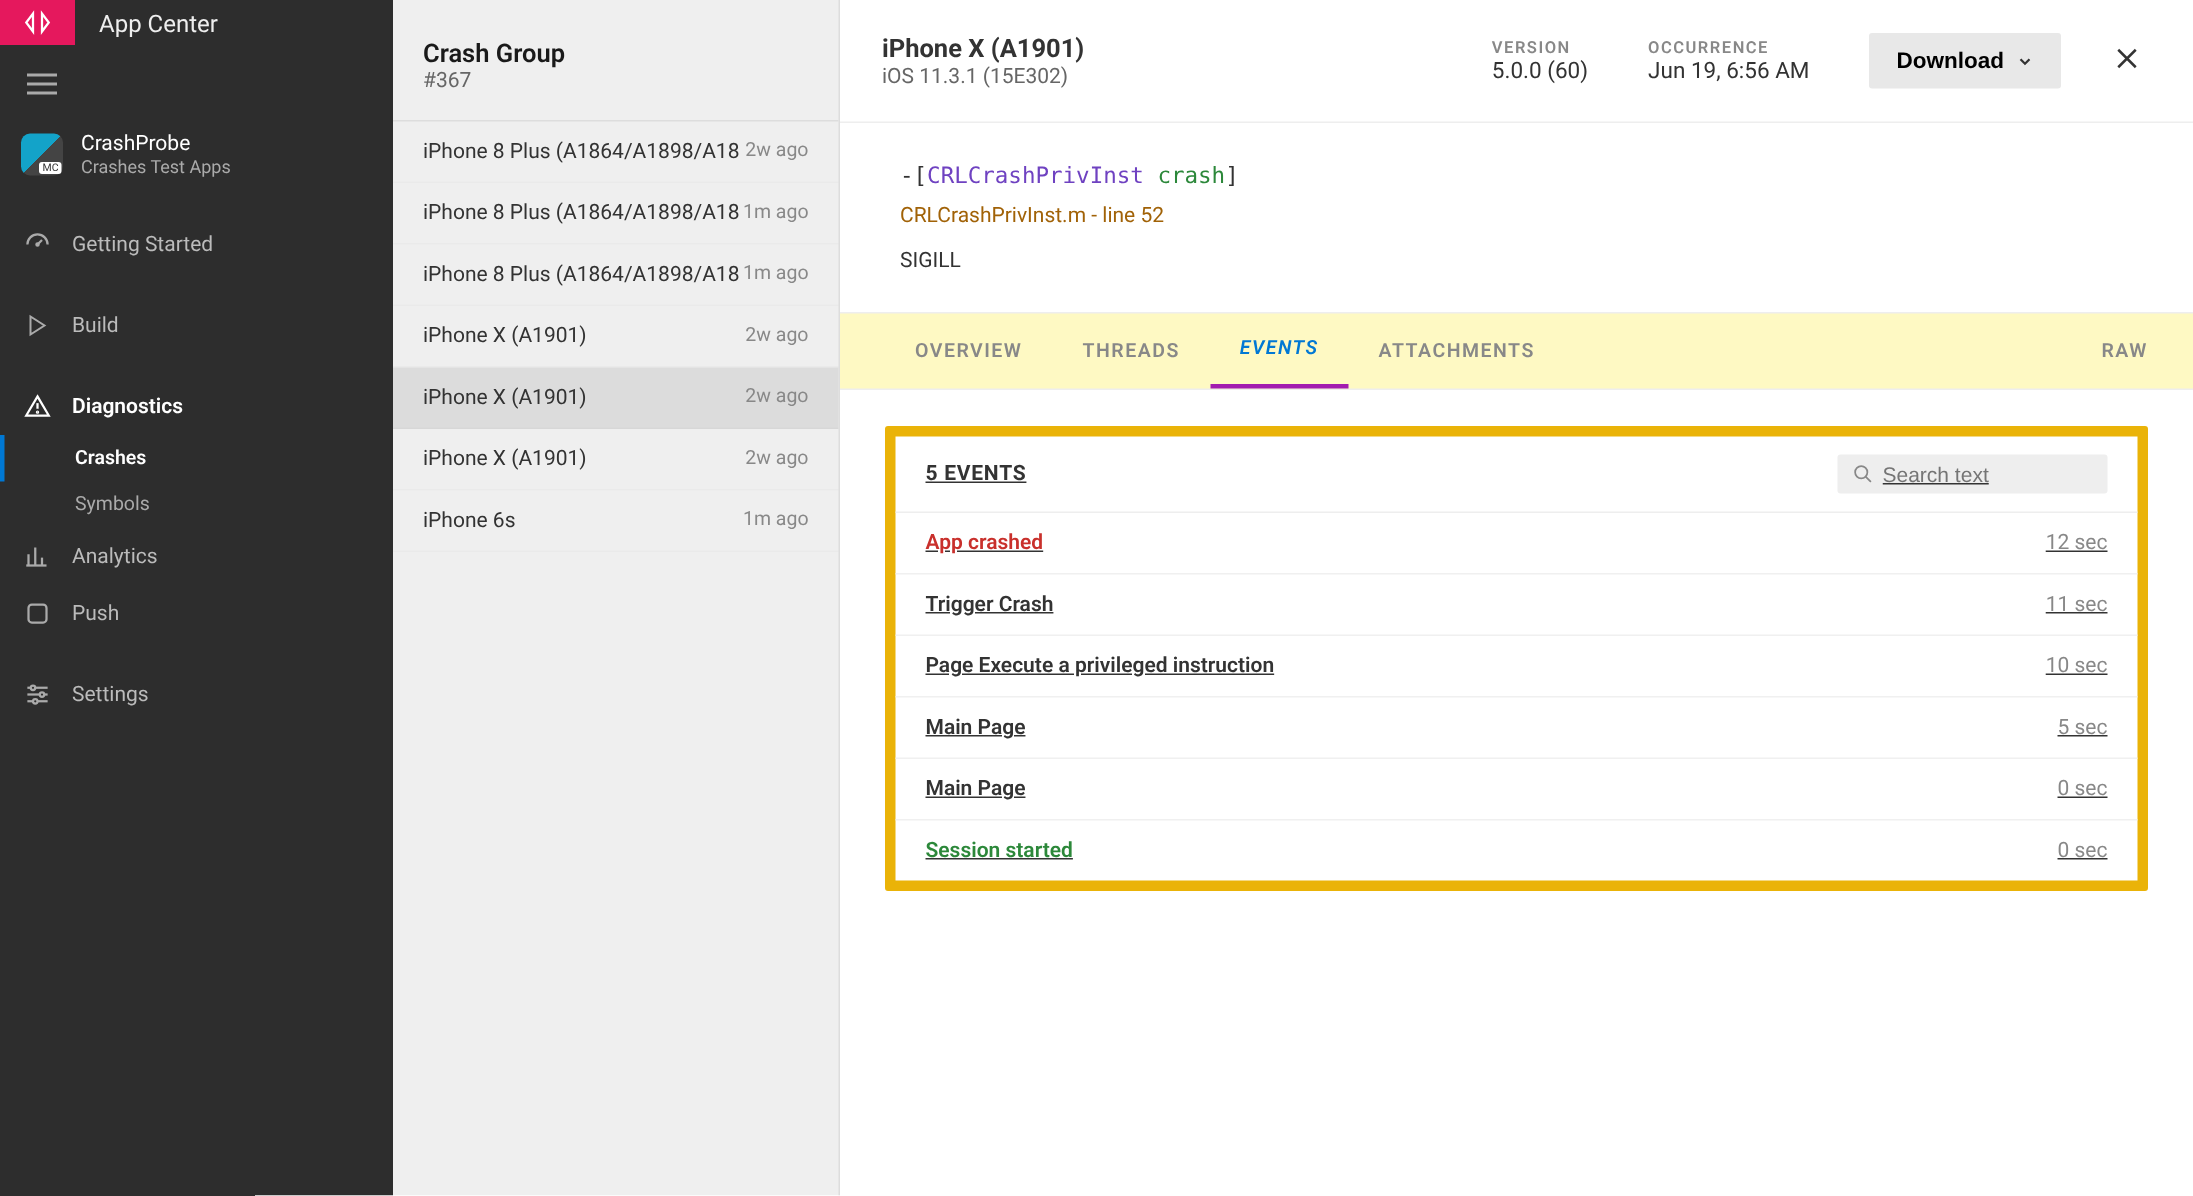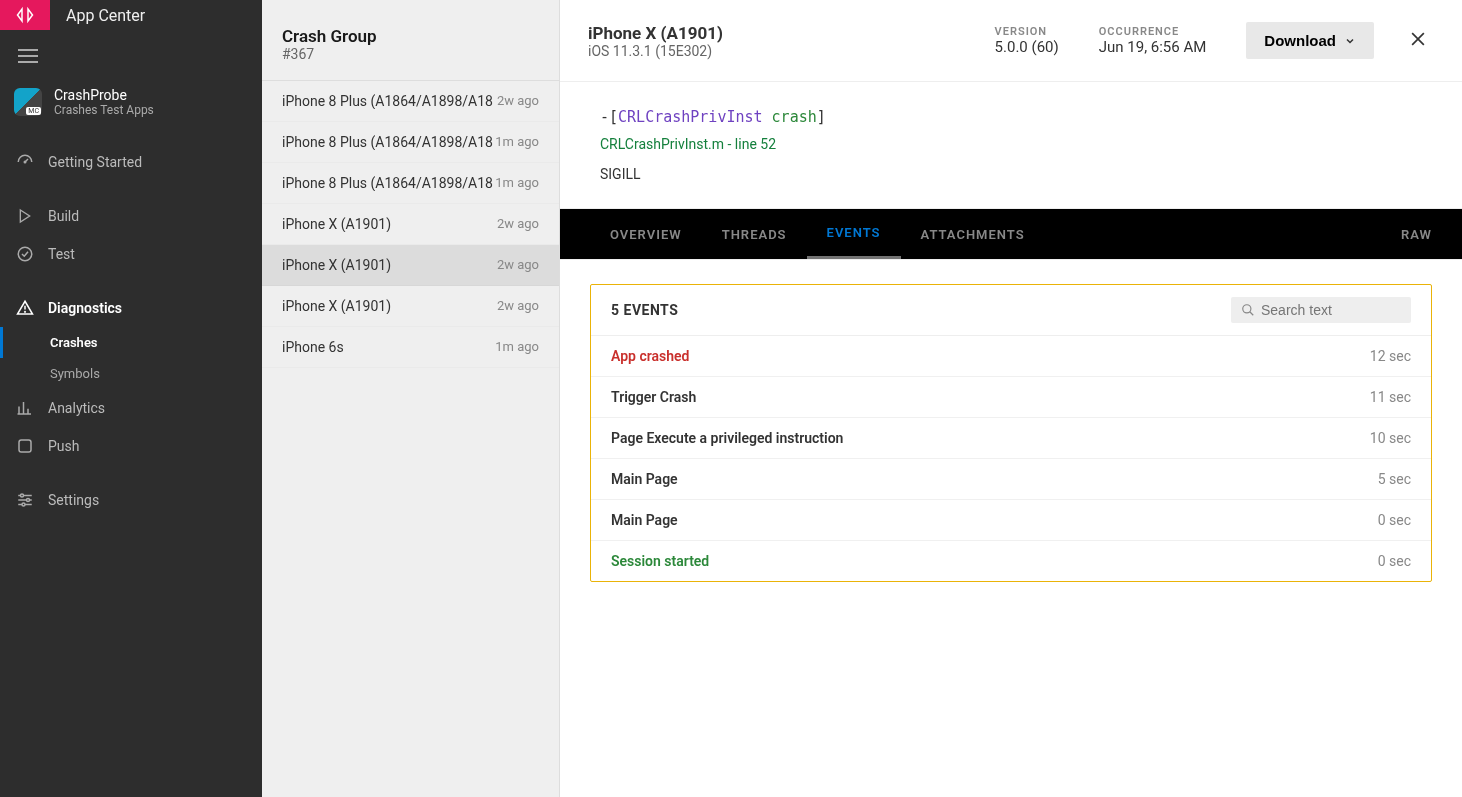--- a/index.html
+++ b/index.html
@@ -49,30 +49,30 @@
 .rh-meta-label { font-size: 11px; letter-spacing: 1px; color: #888; font-weight:600; }
 .rh-meta-val { font-size: 15px; color: #333; }
 .download-btn { background: #e8e8e8; border: none; padding: 10px 18px; font-size: 15px; font-weight: 600; border-radius: 2px; display: flex; align-items: center; gap: 8px; cursor: pointer; }
 .close-btn { background: none; border: none; cursor: pointer; padding: 6px; margin-left: 8px; }
 
 .crash-info { padding: 26px 40px; }
 .method-line { font-family: Menlo, monospace; font-size: 15px; }
 .method-line .dash { color:#333; }
 .method-line .cls { color:#6f42c1; }
 .method-line .msg { color:#2c883a; }
-.file-line { color:#15803d; margin-top: 10px; font-size: 14px; }
+.file-line { color:#a16207; margin-top: 10px; font-size: 14px; }
 .signal-line { margin-top: 14px; font-size: 14px; }
 
-.tabs { display: flex; align-items: center; border-top: 1px solid #eee; border-bottom: 1px solid #eee; padding: 0 30px; background:#000000; }
+.tabs { display: flex; align-items: center; border-top: 1px solid #eee; border-bottom: 1px solid #eee; padding: 0 30px; background:#fef9c3; }
 .tab { padding: 16px 20px; font-size: 13px; letter-spacing: 1px; font-weight: 600; color: #888; cursor: pointer; }
-.tab.active { color: #0078d4; border-bottom: 3px solid #737373; }
+.tab.active { color: #0078d4; border-bottom: 3px solid #a21caf; font-style: italic; }
 .tab-spacer { flex:1; }
 .tab-raw { font-size: 13px; letter-spacing: 1px; font-weight: 600; color: #888; cursor: pointer; padding: 16px 0; }
 
-.events-card { margin: 24px 30px; border: 1px solid #eab308; border-radius: 2px; background:#fff; }
+.events-card { margin: 24px 30px; border: 7px solid #eab308; border-radius: 2px; background:#fff;text-decoration:underline; }
 .events-header { display: flex; align-items: center; justify-content: space-between; padding: 12px 20px; border-bottom: 1px solid #eee; }
 .events-title { font-size: 14px; font-weight: 700; letter-spacing: 0.5px; }
 .search-box { display: flex; align-items: center; background: #eee; border-radius: 2px; padding: 5px 10px; width: 180px; }
 .search-box input { border: none; background: transparent; outline: none; font-size: 14px; margin-left: 6px; width: 100%; }
 .event-row { display: flex; justify-content: space-between; padding: 12px 20px; border-top: 1px solid #f0f0f0; font-size: 14px; }
 .event-row:first-of-type { border-top: none; }
 .event-name { font-weight: 600; }
 .event-name.red { color: #c9302c; }
 .event-name.green { color: #2c883a; }
 .event-time { color: #888; }
@@ -123,29 +123,20 @@
 
     <div class="nav-section">
       <div class="nav-item">
         <span class="nav-ico">
             <svg width="16" height="16" viewBox="0 0 24 24" fill="none" stroke="#aaa" stroke-width="2">
               <polygon points="5,3 19,12 5,21"></polygon>
             </svg>
           </span>
         <span>Build</span>
       </div>
-      <div class="nav-item">
-        <span class="nav-ico">
-            <svg width="18" height="18" viewBox="0 0 24 24" fill="none" stroke="#aaa" stroke-width="2">
-              <circle cx="12" cy="12" r="9"></circle>
-              <polyline points="8,12 11,15 16,9"></polyline>
-            </svg>
-          </span>
-        <span>Test</span>
-      </div>
     </div>
 
     <div class="nav-section">
       <div class="nav-item active-bold">
         <span class="nav-ico">
             <svg width="18" height="18" viewBox="0 0 24 24" fill="none" stroke="#fff" stroke-width="2">
               <polygon points="12,3 22,20 2,20"></polygon>
               <line x1="12" y1="9" x2="12" y2="14"></line>
               <circle cx="12" cy="17" r="0.5" fill="#fff"></circle>
             </svg>

